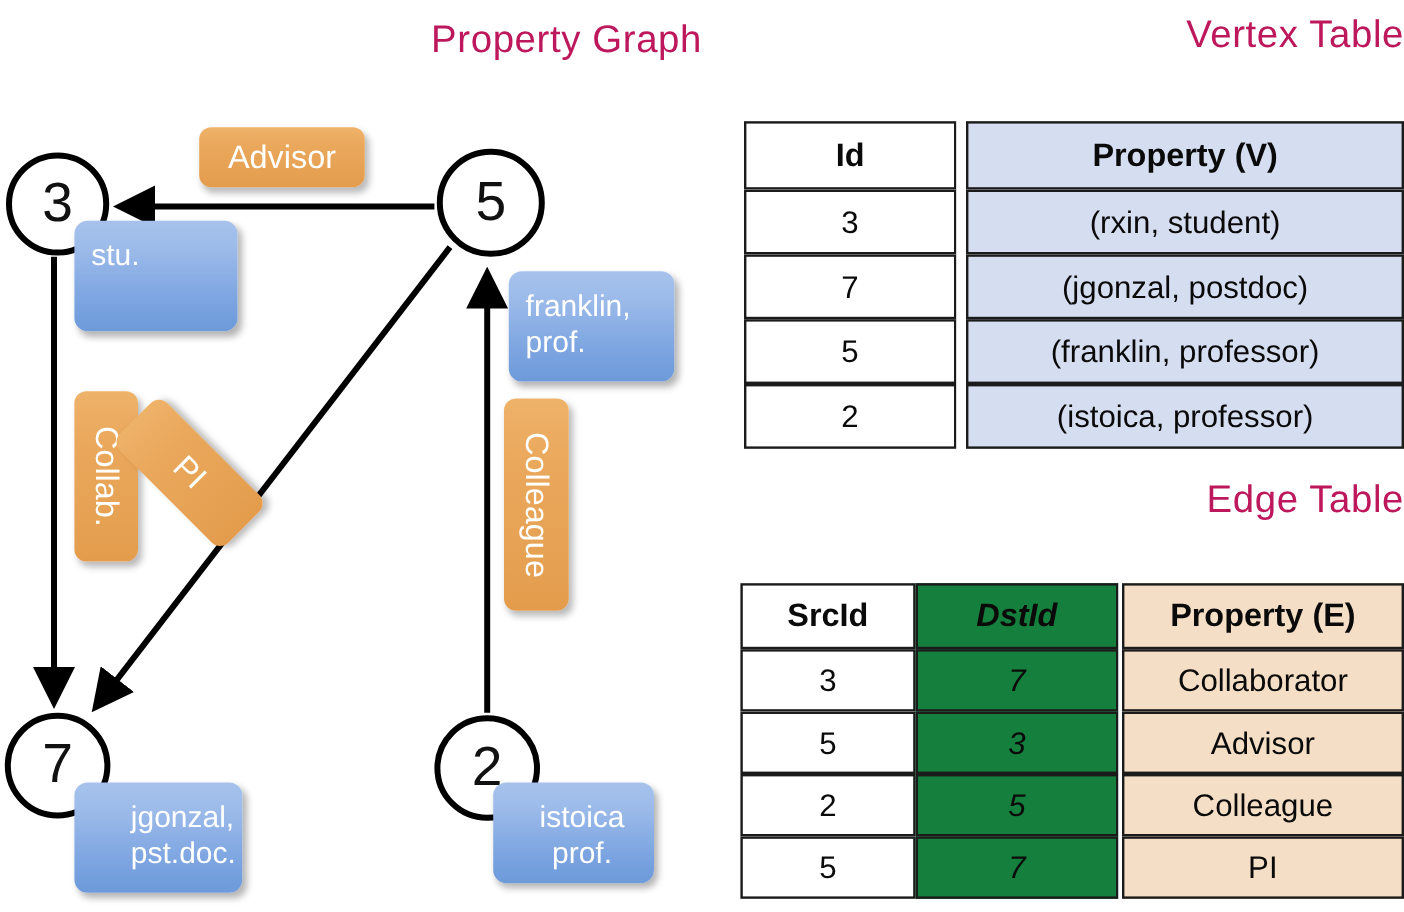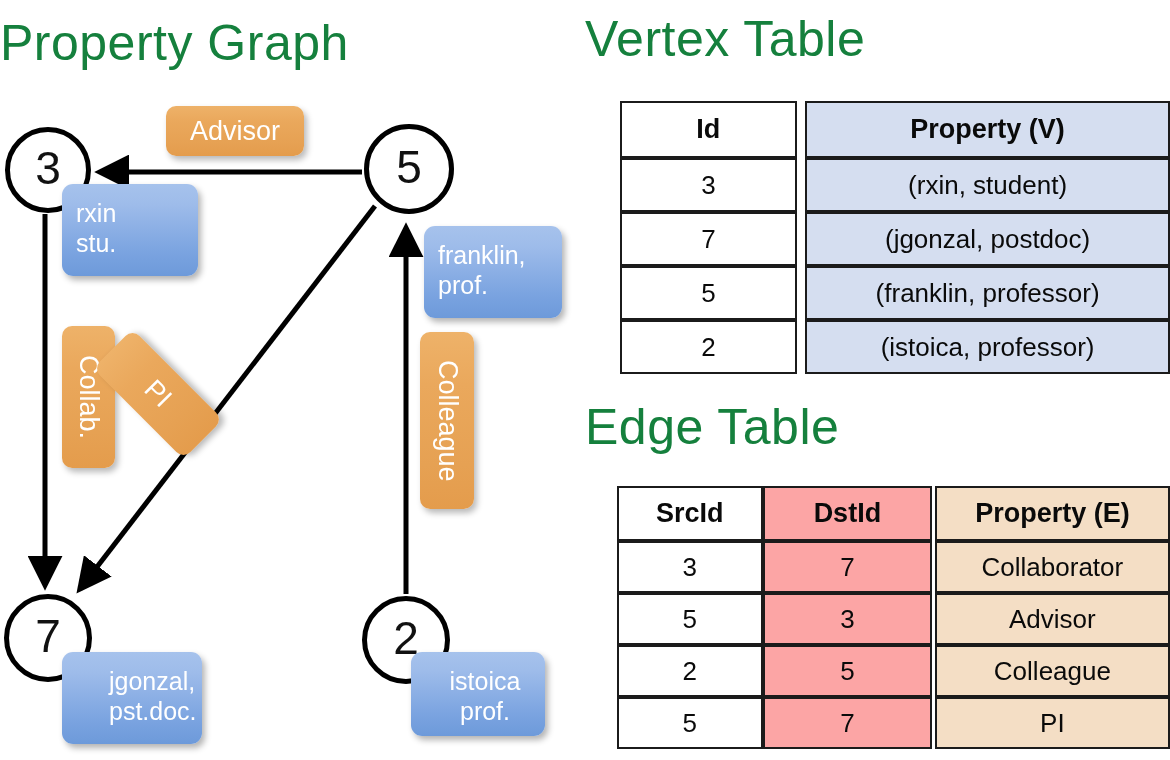--- a/index.html
+++ b/index.html
@@ -14,25 +14,25 @@
     overflow: hidden;
     font-family: "Liberation Sans", sans-serif;
     color: #000000;
   }
 
   
   .title {
     position: absolute;
     font-family: "Liberation Sans", sans-serif;
     font-weight: 300;
-    font-size: 50px;
+    font-size: 32px;
     letter-spacing: 0.5px;
-    color: #15803d;
+    color: #be185d;
     white-space: nowrap;
-    text-align: left;
+    text-align: right;
   }
   #title-property-graph { left: 0px;   top: 14px;  width: 585px; }
   #title-vertex-table   { left: 585px; top: 10px;  width: 585px; }
   #title-edge-table     { left: 585px; top: 398px; width: 585px; }
 
   
   #graph-panel {
     position: absolute;
     left: 0; top: 0;
     width: 585px; height: 760px;
@@ -160,21 +160,21 @@
   
   #vertex-table td, #vertex-table th { height: 54px; }
   #vertex-table .col-id   { width: 186px; background: #ffffff; }
   #vertex-table .col-prop { width: 380px; background: #d5def0; }
   #vertex-table .spacer   { width: 9px; border: none; background: #ffffff; }
   #vertex-table th.col-id, #vertex-table th.col-prop { height: 57px; }
 
   
   #edge-table td, #edge-table th { height: 52px; }
   #edge-table .col-src  { width: 153px; background: #ffffff; }
-  #edge-table .col-dst  { width: 179px; background: #fca5a5; }
+  #edge-table .col-dst  { width: 179px; background: #15803d; font-style: italic; }
   #edge-table .col-prop { width: 244px; background: #f4dec5; }
   #edge-table .spacer   { width: 3px; border: none; background: #ffffff; }
   #edge-table th.col-src, #edge-table th.col-dst, #edge-table th.col-prop { height: 55px; }
 </style>
 </head>
 <body>
 
 <div class="title" id="title-property-graph">Property Graph</div>
 <div class="title" id="title-vertex-table">Vertex Table</div>
 <div class="title" id="title-edge-table">Edge Table</div>
@@ -204,21 +204,20 @@
     <span class="vertex-label">5</span>
   </div>
   <div class="vertex-node" id="node-7">
     <span class="vertex-label">7</span>
   </div>
   <div class="vertex-node" id="node-2">
     <span class="vertex-label">2</span>
   </div>
 
   <div class="prop-box" id="prop-rxin">
-    <span class="line">rxin</span>
     <span class="line">stu.</span>
   </div>
   <div class="prop-box" id="prop-franklin">
     <span class="line">franklin,</span>
     <span class="line">prof.</span>
   </div>
   <div class="prop-box" id="prop-jgonzal">
     <span class="line">jgonzal,</span>
     <span class="line">pst.doc.</span>
   </div>

